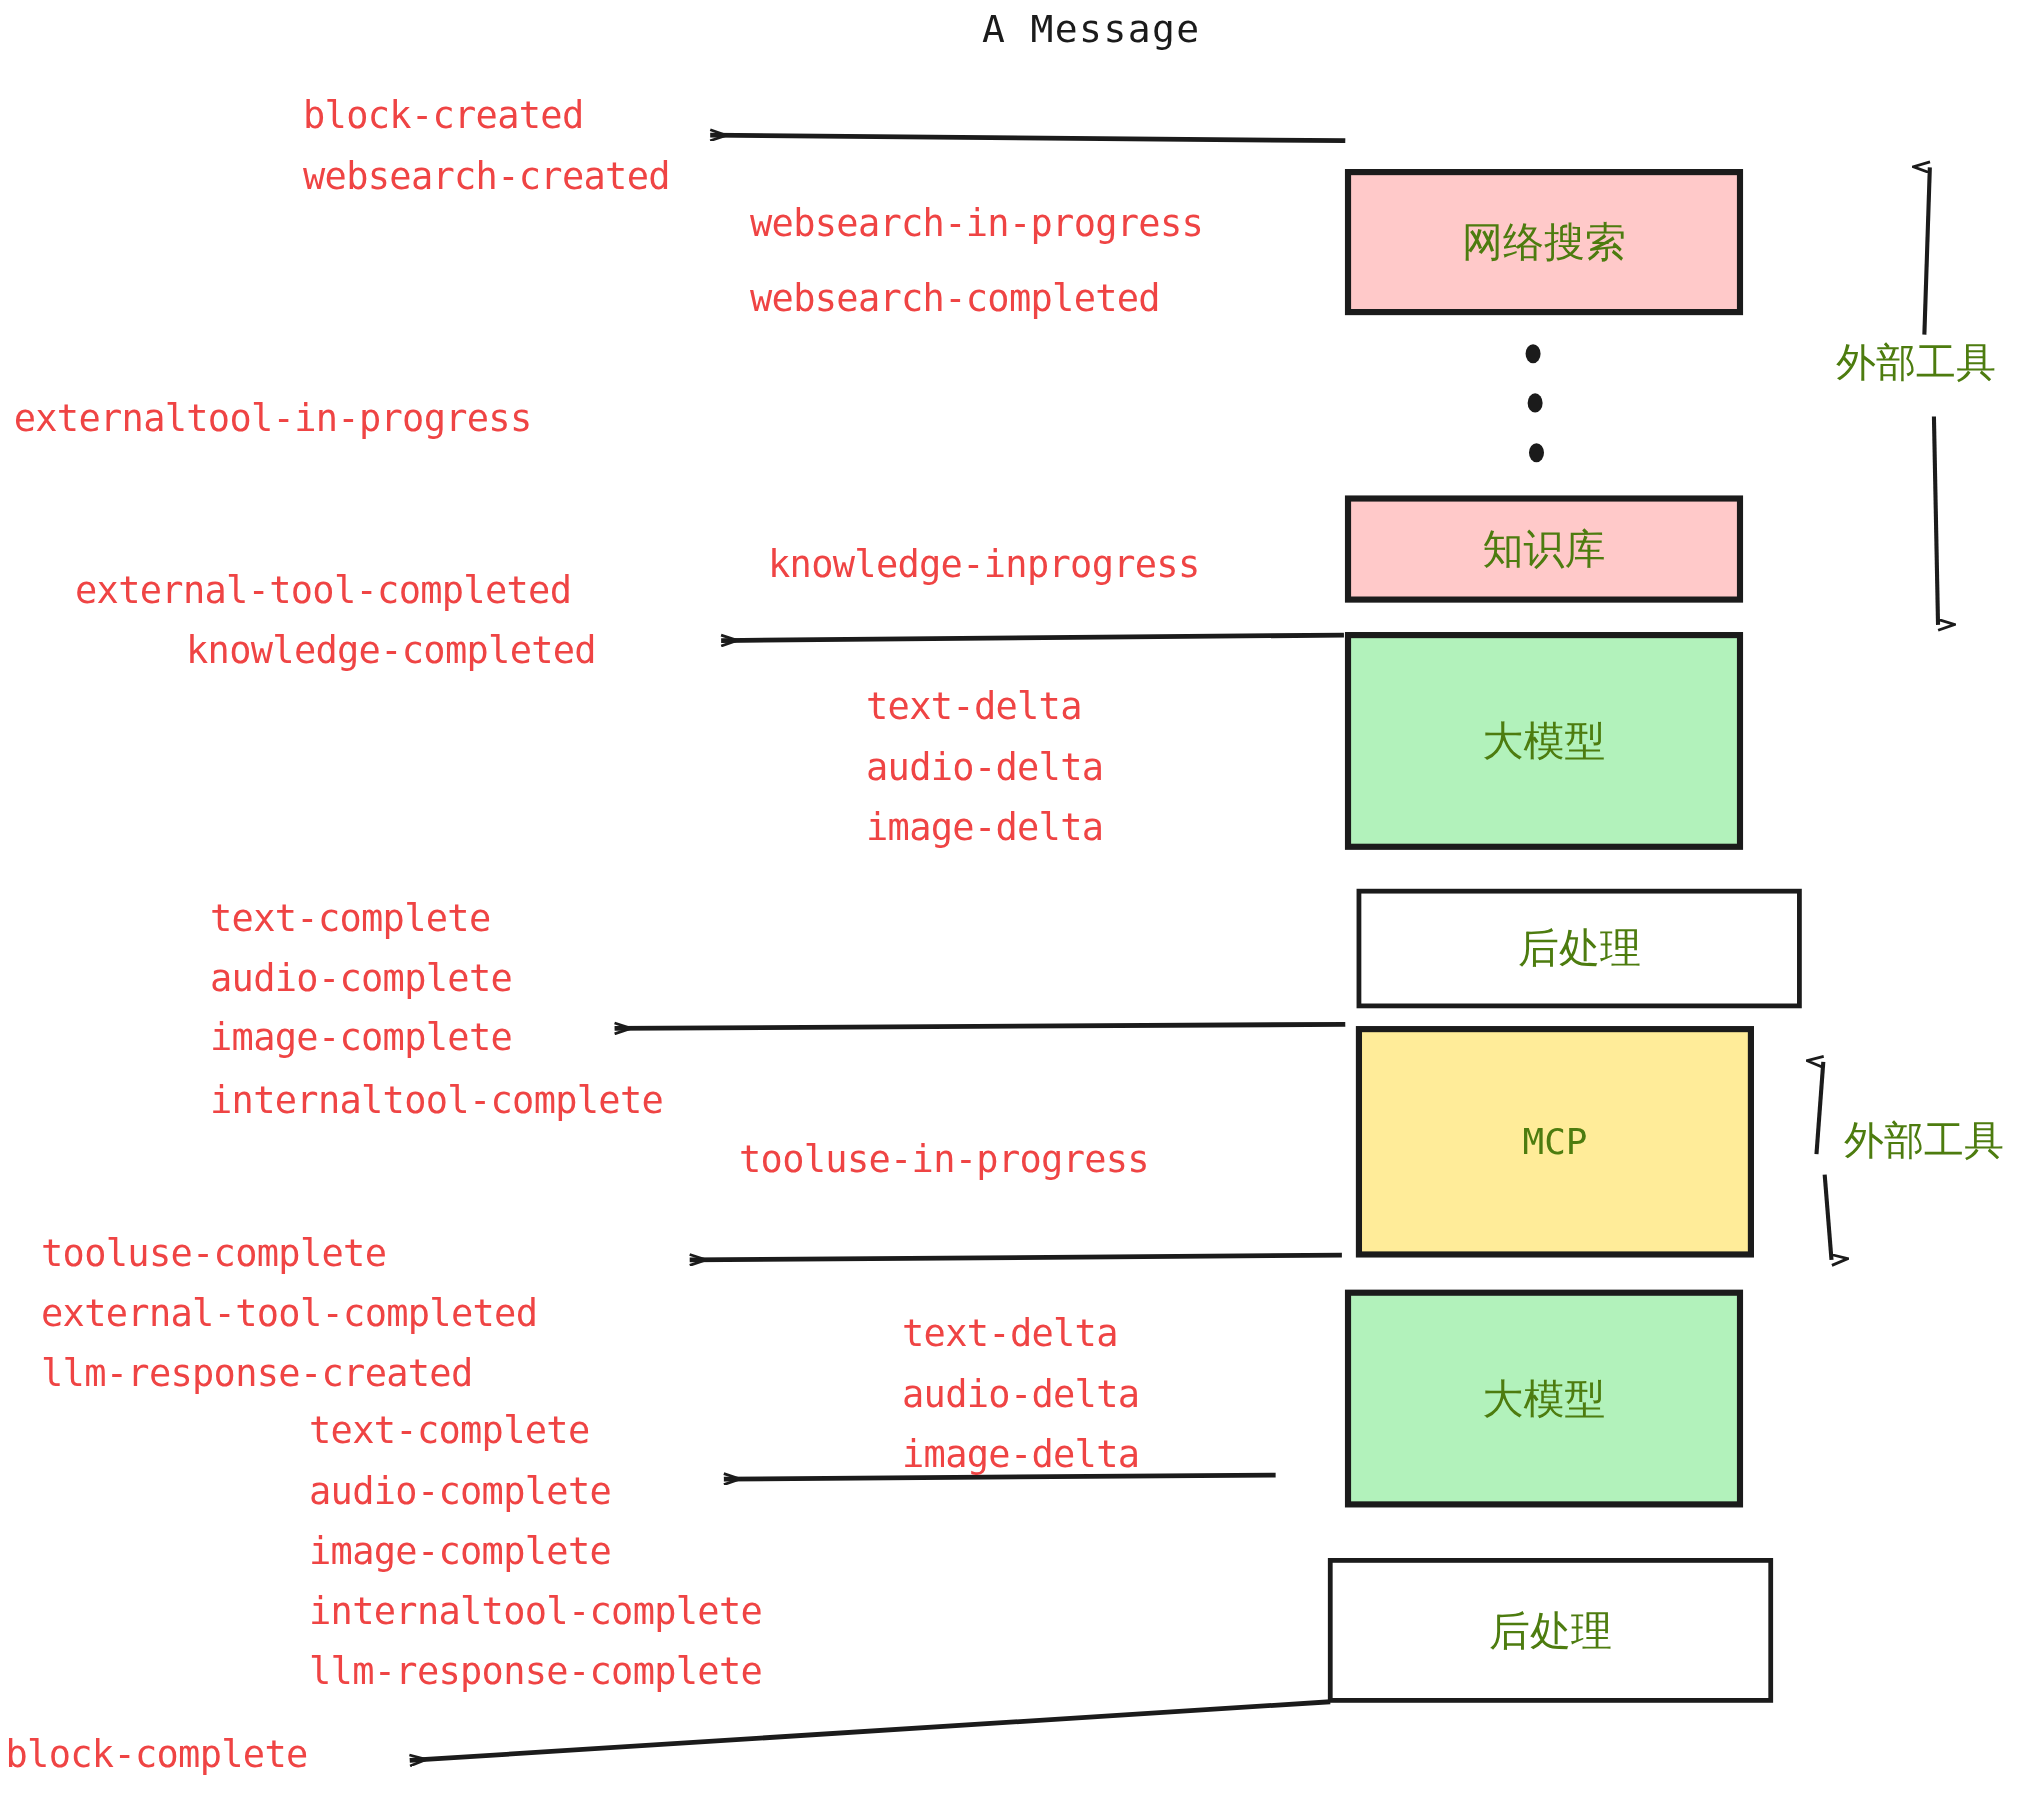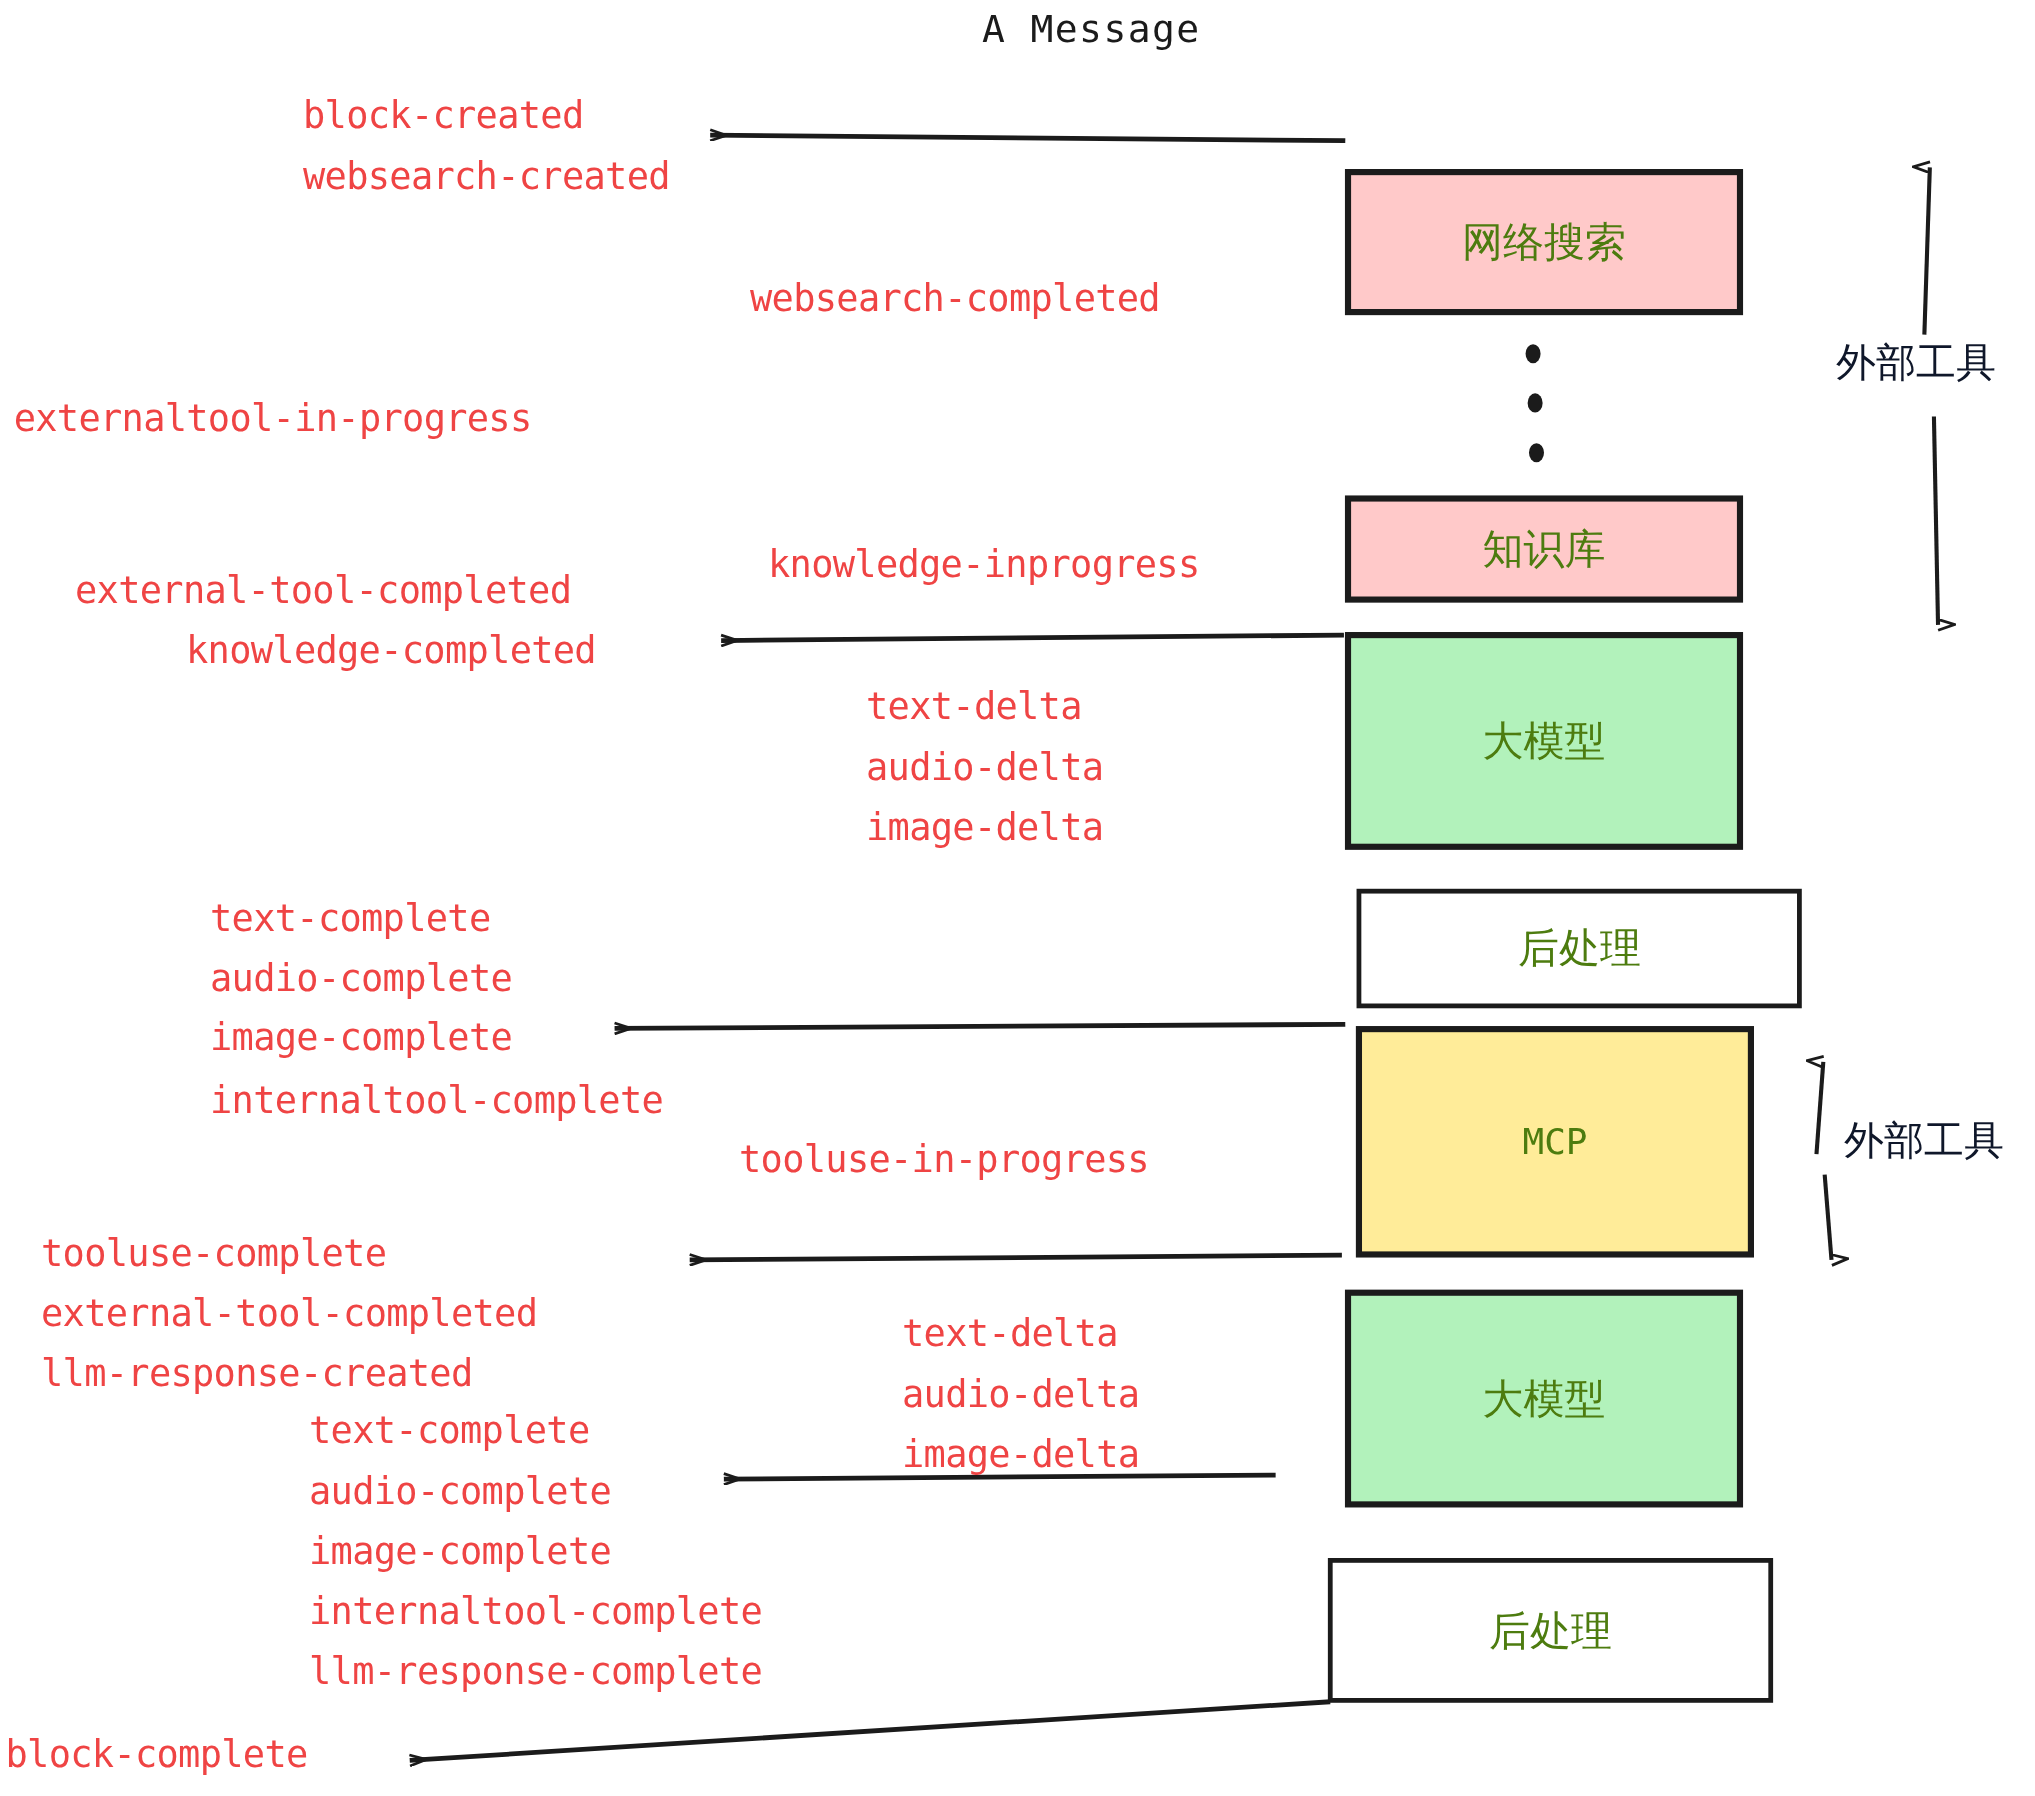--- a/index.html
+++ b/index.html
@@ -11,21 +11,21 @@
   .evt{position:absolute;white-space:pre;color:#ef4444;
        font-family:"DejaVu Sans Mono","Liberation Mono",monospace;
        font-size:37px;line-height:1.0;letter-spacing:-0.7px;}
   .title{position:absolute;white-space:pre;color:#1b1b1b;
        font-family:"DejaVu Sans Mono","Liberation Mono",monospace;
        font-size:38px;letter-spacing:1.4px;}
   .boxlabel{position:absolute;white-space:pre;color:#4d7c0f;
        font-family:"DejaVu Sans","Liberation Sans",sans-serif;
        font-size:41px;display:flex;align-items:center;justify-content:center;}
   .mcplabel{font-family:"DejaVu Sans Mono","Liberation Mono",monospace;font-size:36px;}
-  .sidelabel{position:absolute;white-space:pre;color:#0f172a;
+  .sidelabel{position:absolute;white-space:pre;color:#4d7c0f;
        font-family:"DejaVu Sans","Liberation Sans",sans-serif;font-size:40px;}
 </style>
 </head>
 <body>
 
 <div id="stage">
 
   <svg id="diagram" viewBox="0 0 2980 2630">
     <defs>
       <marker id="ah" markerWidth="30" markerHeight="30" refX="26" refY="9" orient="auto" markerUnits="userSpaceOnUse">
@@ -83,20 +83,21 @@
   <div class="boxlabel" style="left:1359px; top:891px; width:441px; height:115px;">后处理</div>
   <div class="boxlabel mcplabel" style="left:1359px; top:1029px; width:392px; height:225px;">MCP</div>
   <div class="boxlabel" style="left:1348px; top:1293px; width:392px; height:212px;">大模型</div>
   <div class="boxlabel" style="left:1330px; top:1561px; width:441px; height:140px;">后处理</div>
 
   <div class="sidelabel" style="left:1836px; top:335px;">外部工具</div>
   <div class="sidelabel" style="left:1844px; top:1113px;">外部工具</div>
 
   <div class="evt" style="left:303px; top:97px;">block-created</div>
   <div class="evt" style="left:303px; top:158px;">websearch-created</div>
+  <div class="evt" style="left:750px; top:205px;">websearch-in-progress</div>
   <div class="evt" style="left:750px; top:280px;">websearch-completed</div>
 
   <div class="evt" style="left:13.7px; top:400px;">externaltool-in-progress</div>
 
   <div class="evt" style="left:768px; top:546px;text-align:center;">knowledge-inprogress</div>
   <div class="evt" style="left:75px; top:572px;">external-tool-completed</div>
   <div class="evt" style="left:186px; top:632px;">knowledge-completed</div>
 
   <div class="evt" style="left:866px; top:688px;">text-delta</div>
   <div class="evt" style="left:866px; top:749px;">audio-delta</div>

